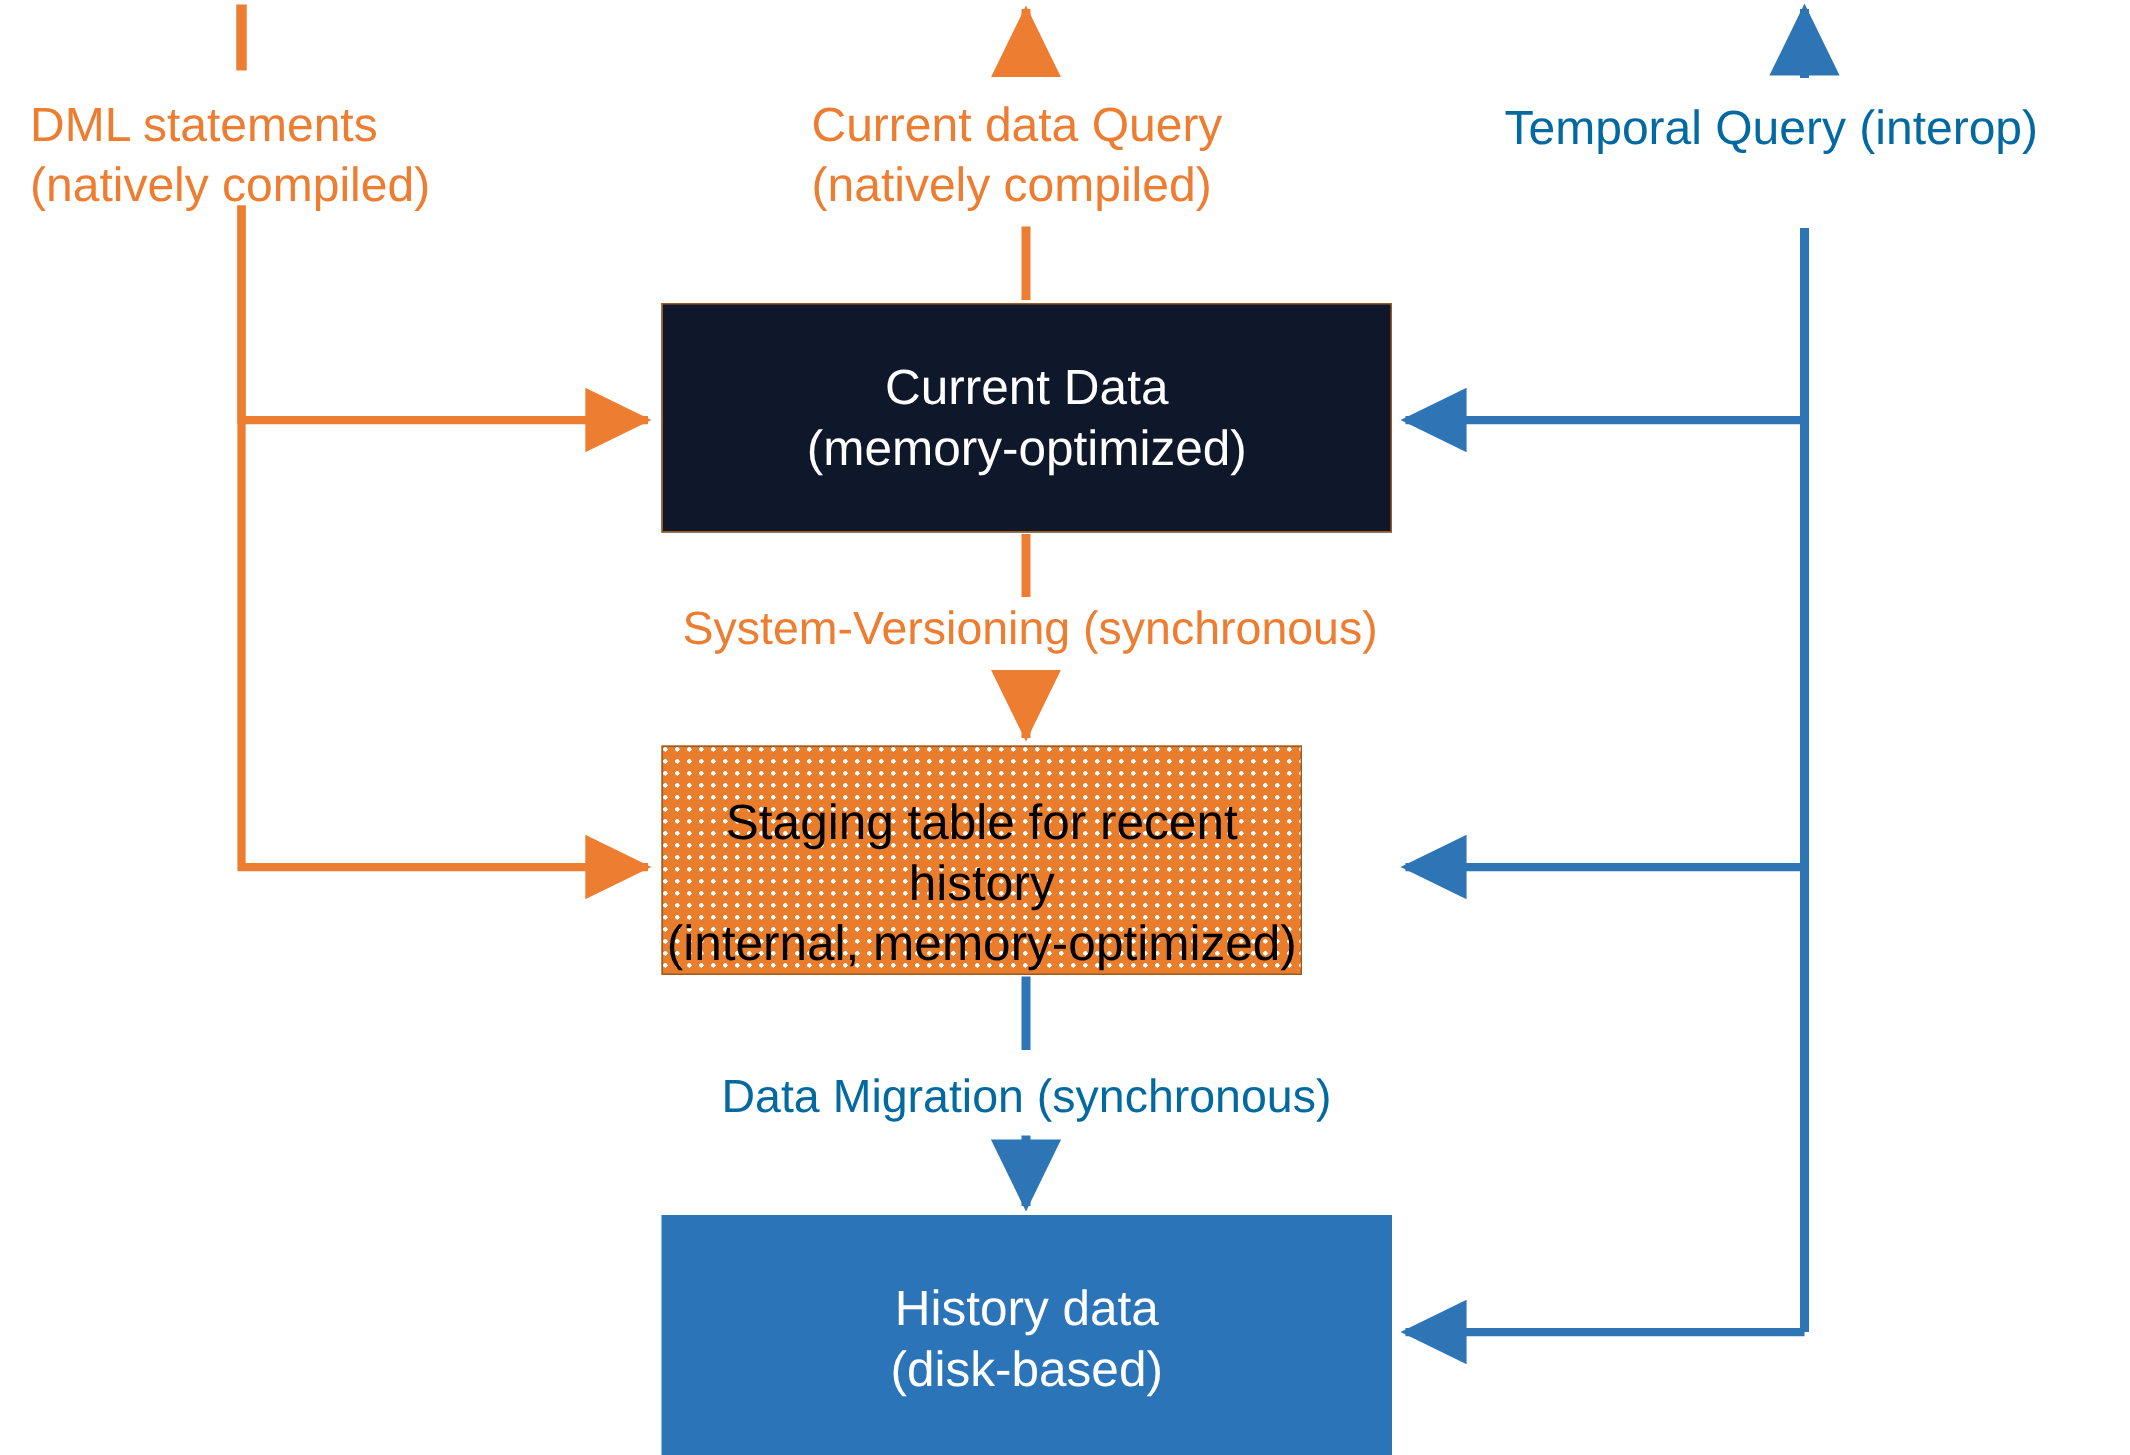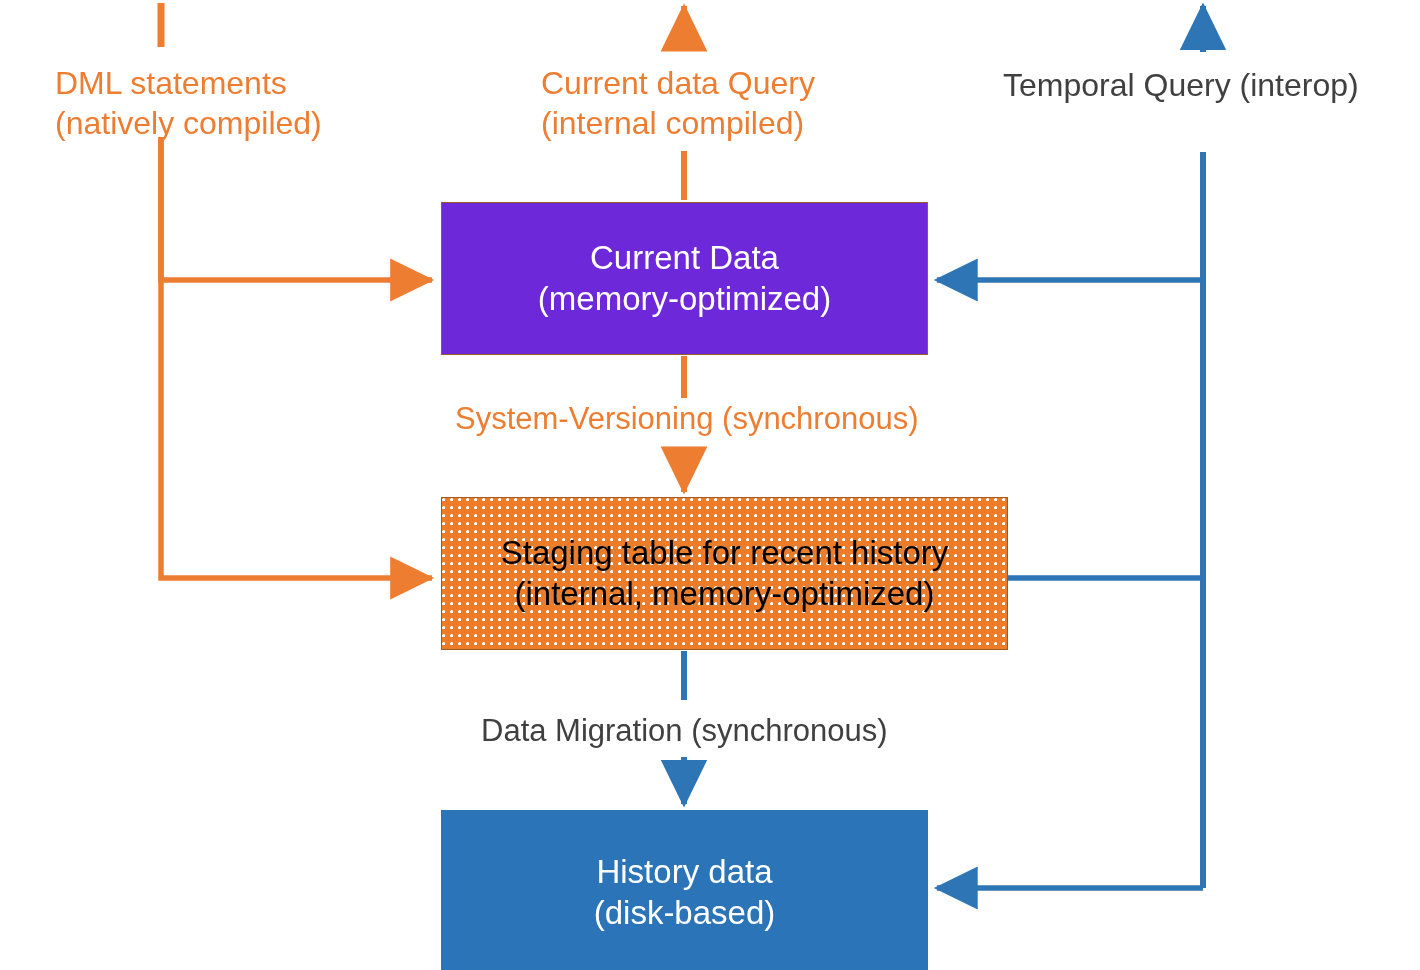--- a/index.html
+++ b/index.html
@@ -36,34 +36,35 @@
     justify-content: center;
     text-align: center;
     line-height: 1.22;
     white-space: pre-line;
   }
   .node-current {
     left: 441px;
     top: 202px;
     width: 487px;
     height: 153px;
-    background: #6d28d9;
+    background: #0f172a;
     border: 1.5px solid #9C5B20;
     color: #ffffff;
     font-size: 33px;
   }
   .node-staging {
     left: 441px;
     top: 497px;
-    width: 567px;
+    width: 427px;
     height: 153px;
     background: #E97D2C;
     border: 1.5px solid #9C5B20;
     color: #000000;
     font-size: 33px;
+    align-items: flex-end;
   }
   .node-staging .dots {
     position: absolute;
     left: 0; top: 0; right: 0; bottom: 0;
     background-image:
       radial-gradient(circle at 1.6px 1.6px, #ffffff 1.35px, rgba(255,255,255,0) 1.6px);
     background-size: 8px 8px;
     pointer-events: none;
   }
   .node-staging .node-label { position: relative; z-index: 2; }
@@ -78,23 +79,23 @@
     border: none;
   }
 
   
   .label {
     position: absolute;
     white-space: pre-line;
     line-height: 1.24;
   }
   .label.orange { color: #ED7D31; }
-  .label.blue   { color: #404040; }
+  .label.blue   { color: #0369a1; }
 
-  .lbl-dml       { left: 20px;  top: 64px;  font-size: 32px; margin-left: 35px; }
+  .lbl-dml       { left: 20px;  top: 64px;  font-size: 32px; }
   .lbl-curquery  { left: 541px; top: 64px;  font-size: 32px; }
   .lbl-temporal  { left: 1003px; top: 66px; font-size: 32px; }
   .lbl-sysver    { left: 455px; top: 400px; font-size: 31px; }
   .lbl-migration { left: 481px; top: 712px; font-size: 31px; }
 </style>
 </head>
 <body>
 
 <div id="canvas">
 
@@ -156,21 +157,21 @@
 
   <div class="node node-history">
     <span class="node-label">History data
 (disk-based)</span>
   </div>
 
   <div class="label orange lbl-dml">DML statements
 (natively compiled)</div>
 
   <div class="label orange lbl-curquery">Current data Query
-(internal compiled)</div>
+(natively compiled)</div>
 
   <div class="label blue lbl-temporal">Temporal Query (interop)</div>
 
   <div class="label orange lbl-sysver">System-Versioning (synchronous)</div>
 
   <div class="label blue lbl-migration">Data  Migration (synchronous)</div>
 
 </div>
 
 </body></html>

